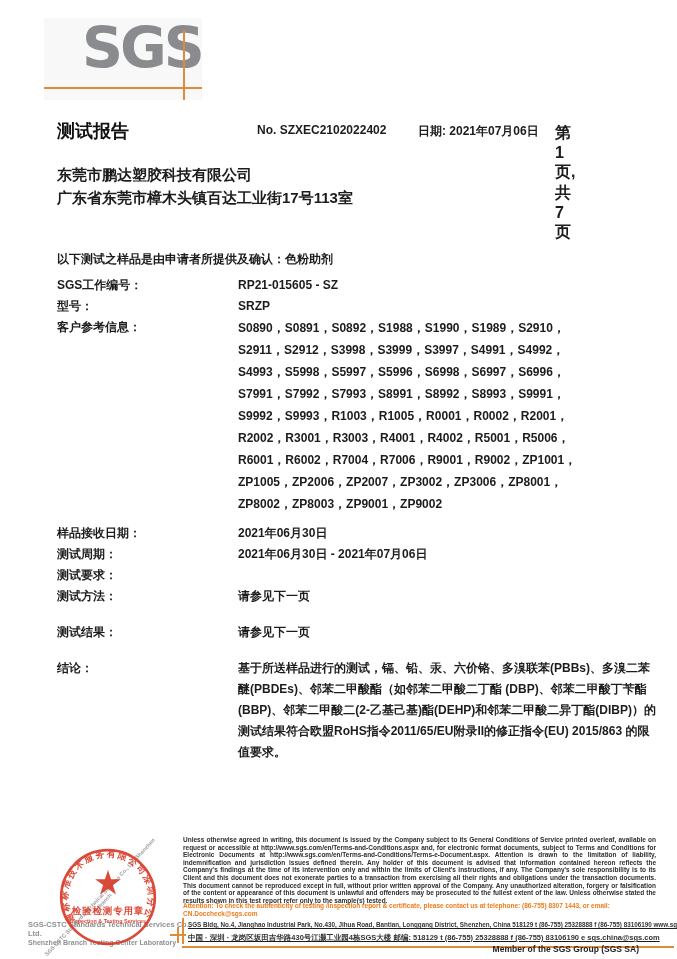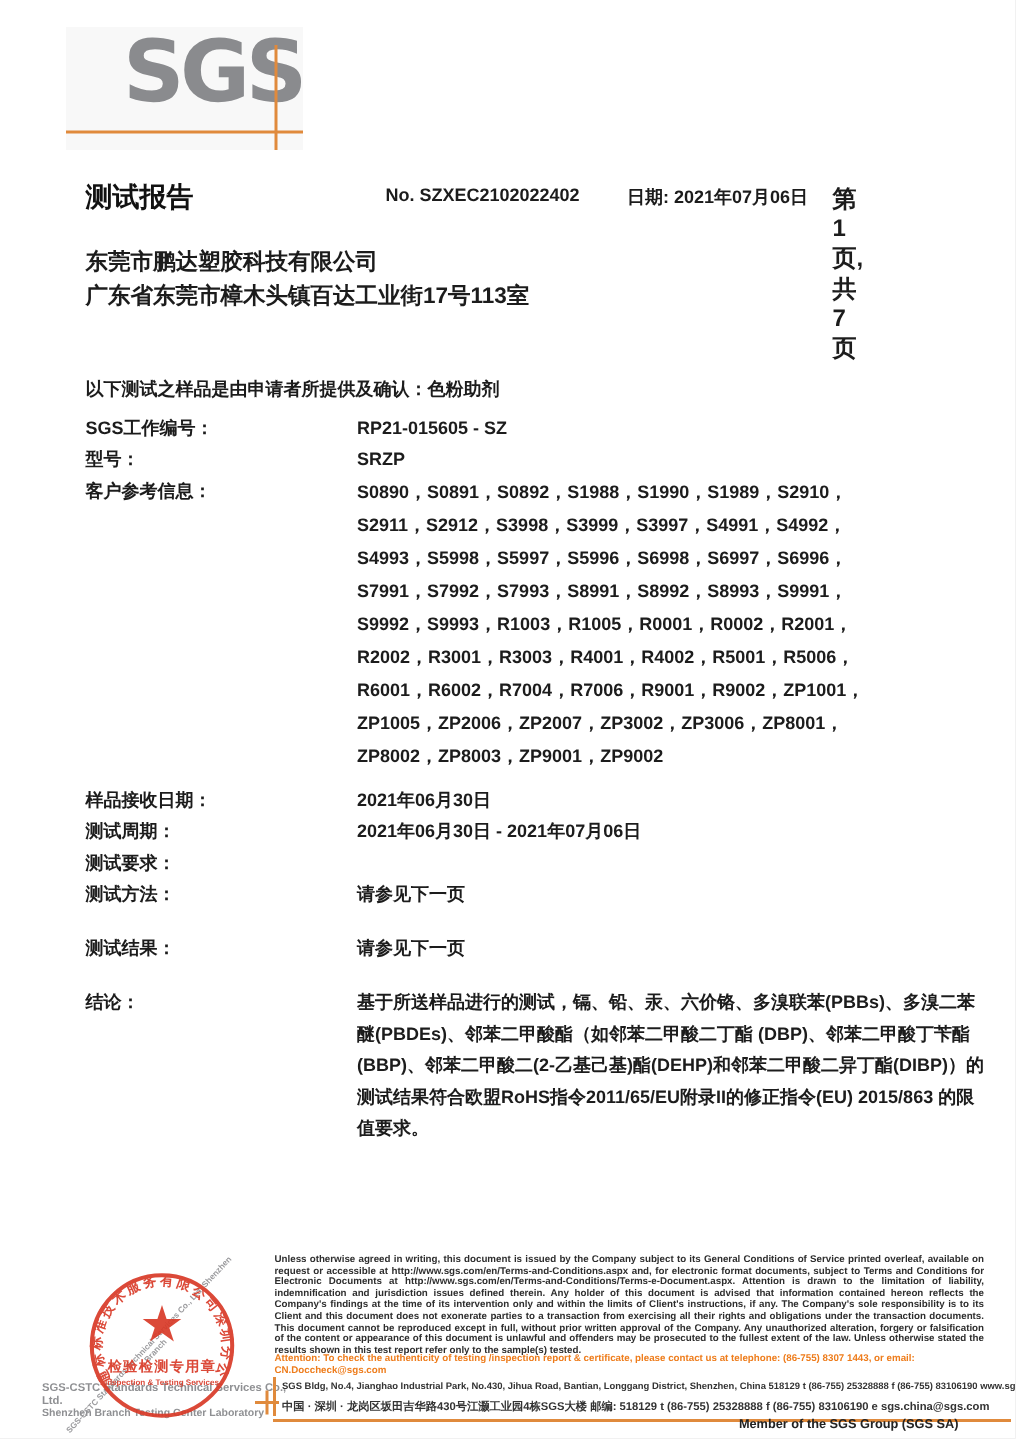--- a/index.html
+++ b/index.html
@@ -39,21 +39,21 @@
   .legal {
     position:absolute; left:183px; top:836px; width:473px;
     font-size:6.5px; line-height:7.6px; font-weight:600; color:#2e2e2e; text-align:justify;
   }
   .attention {
     position:absolute; left:183px; top:902px; width:473px;
     font-size:6.5px; line-height:7.6px; font-weight:700; color:#ee7c1b;
   }
   .address-block {
     position:absolute; left:182px; top:918px; width:492px;
-    border-left:2px solid #e08a3c; padding-left:4px;
+    border-left:2px solid #e08a3c; padding-left:4px;text-decoration:underline;
   }
   .address-line { font-size:6.3px; line-height:13px; font-weight:600; color:#333; white-space:nowrap; }
   .address-line.cn { font-size:7.5px; }
   .address-bottomline { position:absolute; left:182px; top:946px; width:492px; height:2px; background:#e08a3c; }
   .reg-cross-h { position:absolute; left:170px; top:934px; width:16px; height:1.5px; background:#e08a3c; }
   .reg-cross-v { position:absolute; left:177px; top:927px; width:1.5px; height:16px; background:#e08a3c; }
   .member-line { position:absolute; right:38px; top:944px; font-size:8.5px; font-weight:600; color:#222;padding-left:30px; }
   
   .lab-name { position:absolute; left:28px; top:920px; width:170px; color:#8f9093; }
   .lab-name .l1 { font-size:7.5px; font-weight:700; line-height:9px; }

